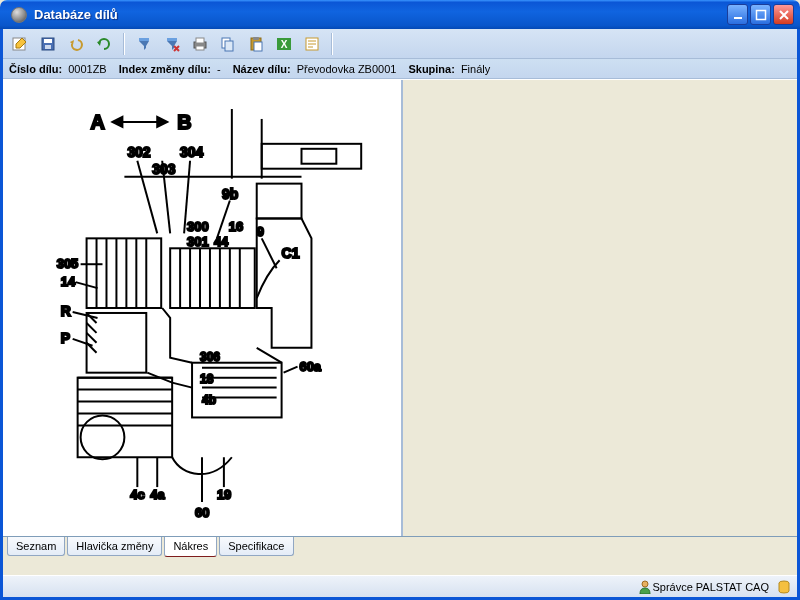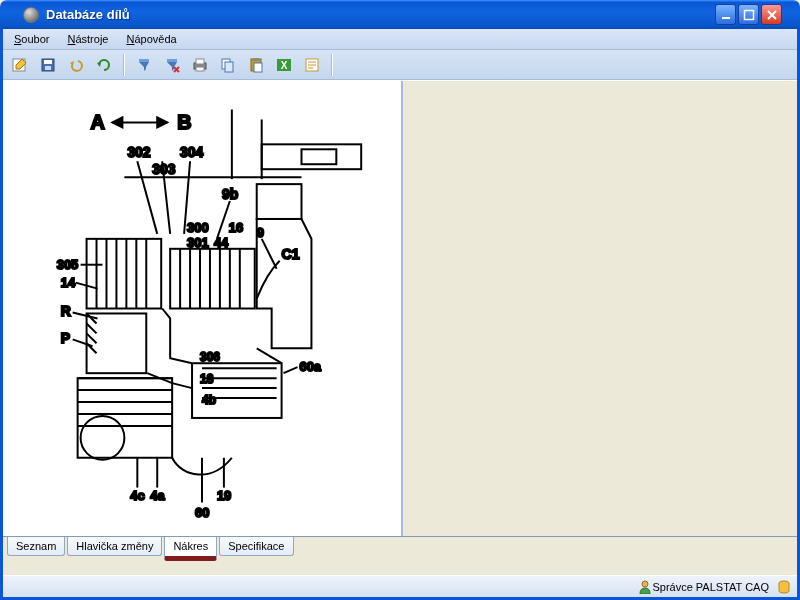--- a/index.html
+++ b/index.html
@@ -1,18 +1,18 @@
 <!DOCTYPE html>
 <html><head>
 <meta charset="utf-8">
 <style>
 * { box-sizing: border-box; margin: 0; padding: 0; }
 body { font-family: Tahoma, Verdana, sans-serif; font-size: 11px; background: #ece9d8; width: 800px; height: 600px; overflow: hidden; }
 
-.titlebar { height: 29px; background: linear-gradient(to bottom, #3a95ff 0%, #0b56d6 8%, #1064e0 40%, #0956cb 88%, #0449b5 100%); display: flex; align-items: center; padding: 0 18px; color: white; font-weight: bold; font-size: 13px; border-radius: 7px 7px 0 0; }
+.titlebar { height: 29px; background: linear-gradient(to bottom, #3a95ff 0%, #0b56d6 8%, #1064e0 40%, #0956cb 88%, #0449b5 100%); display: flex; align-items: center; padding: 0 6px; color: white; font-weight: bold; font-size: 13px; border-radius: 7px 7px 0 0; }
 .titlebar .appicon { width: 16px; height: 16px; margin: 0 5px; border-radius: 50%; background: radial-gradient(circle at 35% 30%, #ddd, #888 60%, #444); border: 1px solid #777; }
 .titlebar .title { flex: 1; padding-left: 2px; text-shadow: 1px 1px 1px #0a2f80; }
 .winbtns { display: flex; gap: 2px; }
 .winbtn { width: 21px; height: 21px; border-radius: 3px; display: flex; align-items: center; justify-content: center; font-weight: bold; font-size: 12px; border: 1px solid #1a3d99; }
 .winbtn.min, .winbtn.max { background: linear-gradient(to bottom, #7ab3ff, #2a6ee0); color: white; }
 .winbtn.close { background: linear-gradient(to bottom, #f99, #d43b1f); color: white; }
 .winbtn svg { width: 12px; height: 12px; }
 
 .window-inner { border-left: 3px solid #0b56d6; border-right: 3px solid #0b56d6; border-bottom: 3px solid #0b56d6; height: 571px; background: #ece9d8; display: flex; flex-direction: column; }
 
@@ -28,21 +28,21 @@
 .infobar { height: 20px; background: linear-gradient(to bottom,#cddff2,#c4d6ee); display: flex; align-items: center; padding: 0 6px; gap: 6px; border-bottom: 1px solid #a7bcd8; }
 .infobar .lab { font-weight: bold; }
 
 .content { flex: 1; display: flex; background: #ece9d8; border-top: 1px solid #fff; position: relative; }
 .drawing-pane { width: 400px; background: #ffffff; border-right: 2px solid #a7bcd8; display: flex; align-items: center; justify-content: center; }
 .drawing-pane svg { width: 100%; height: 100%; }
 .right-pane { flex: 1; background: #ece9d8; }
 
 .bottom-tabs { height: 39px; background: #ece9d8; display: flex; align-items: flex-start; padding: 0 4px; border-top: 1px solid #7f9db9; }
 .btab { padding: 3px 8px; background: linear-gradient(to bottom,#f8fafd,#e4ecf7); border: 1px solid #91a7c3; border-top: none; margin-right: 2px; font-size: 11px; cursor: default; border-radius: 0 0 3px 3px; }
-.btab.active { background: #fff; padding-bottom: 4px; font-weight: normal; border-bottom: 5px solid #7f1d1d; }
+.btab.active { background: #fff; padding-bottom: 4px; font-weight: normal; border-bottom: 1px solid #7f1d1d; }
 
 .statusbar { height: 22px; background: linear-gradient(to bottom,#eef3fa,#d6e1f0); display: flex; align-items: center; justify-content: flex-end; padding: 0 6px; gap: 8px; border-top: 1px solid #fff; }
 .status-item { display: flex; align-items: center; gap: 0; }
 .status-icon { width: 14px; height: 14px; }
 </style>
 </head>
 <body>
 
 <div class="titlebar">
   <div class="appicon"></div>
@@ -61,25 +61,20 @@
     <div class="winbtn close">
         <svg viewBox="0 0 12 12">
           <path d="M2 2 L10 10 M10 2 L2 10" stroke="white" stroke-width="2"></path>
         </svg>
       </div>
   </div>
 </div>
 
 <div class="window-inner">
 
-  <div class="menubar">
-      <div class="menuitem"><span class="ul">S</span>oubor</div>
-      <div class="menuitem"><span class="ul">N</span>ástroje</div>
-      <div class="menuitem"><span class="ul">N</span>ápověda</div>
-    </div>
 
   <div class="toolbar">
     <div class="tbtn">
         <svg viewBox="0 0 16 16">
           <rect x="1" y="2" width="12" height="12" fill="#fff" stroke="#888"></rect>
           <path d="M10 2 L14 6 L8 12 L4 12 L4 8 Z" fill="#f7c23c" stroke="#a67b10"></path>
         </svg>
       </div>
     <div class="tbtn">
         <svg viewBox="0 0 16 16">
@@ -142,20 +137,30 @@
       </div>
     <div class="tbtn">
         <svg viewBox="0 0 16 16">
           <rect x="2" y="2" width="12" height="12" fill="#fff" stroke="#c79a2e"></rect>
           <path d="M4 5 h8 M4 8 h8 M4 11 h5" stroke="#c79a2e" stroke-width="1"></path>
         </svg>
       </div>
     <div class="tb-sep"></div>
   </div>
 
+  <div class="infobar">
+    <span class="lab">Číslo dílu:</span>
+    <span style="color:#000">0001ZB</span>
+    <span class="lab" style="margin-left:6px">Index změny dílu:</span>
+    <span>-</span>
+    <span class="lab" style="margin-left:6px">Název dílu:</span>
+    <span>Převodovka ZB0001</span>
+    <span class="lab" style="margin-left:6px">Skupina:</span>
+    <span>Finály</span>
+  </div>
 
   <div class="content">
     <div class="drawing-pane">
       <svg viewBox="0 0 400 440">
         <g stroke="black" stroke-width="2" fill="none" font-family="Arial" font-weight="bold">
 
         <text x="88" y="40" font-size="20" fill="black">A</text>
         <line x1="110" y1="33" x2="165" y2="33"></line>
         <polygon points="110,33 120,28 120,38" fill="black"></polygon>
         <polygon points="165,33 155,28 155,38" fill="black"></polygon>

